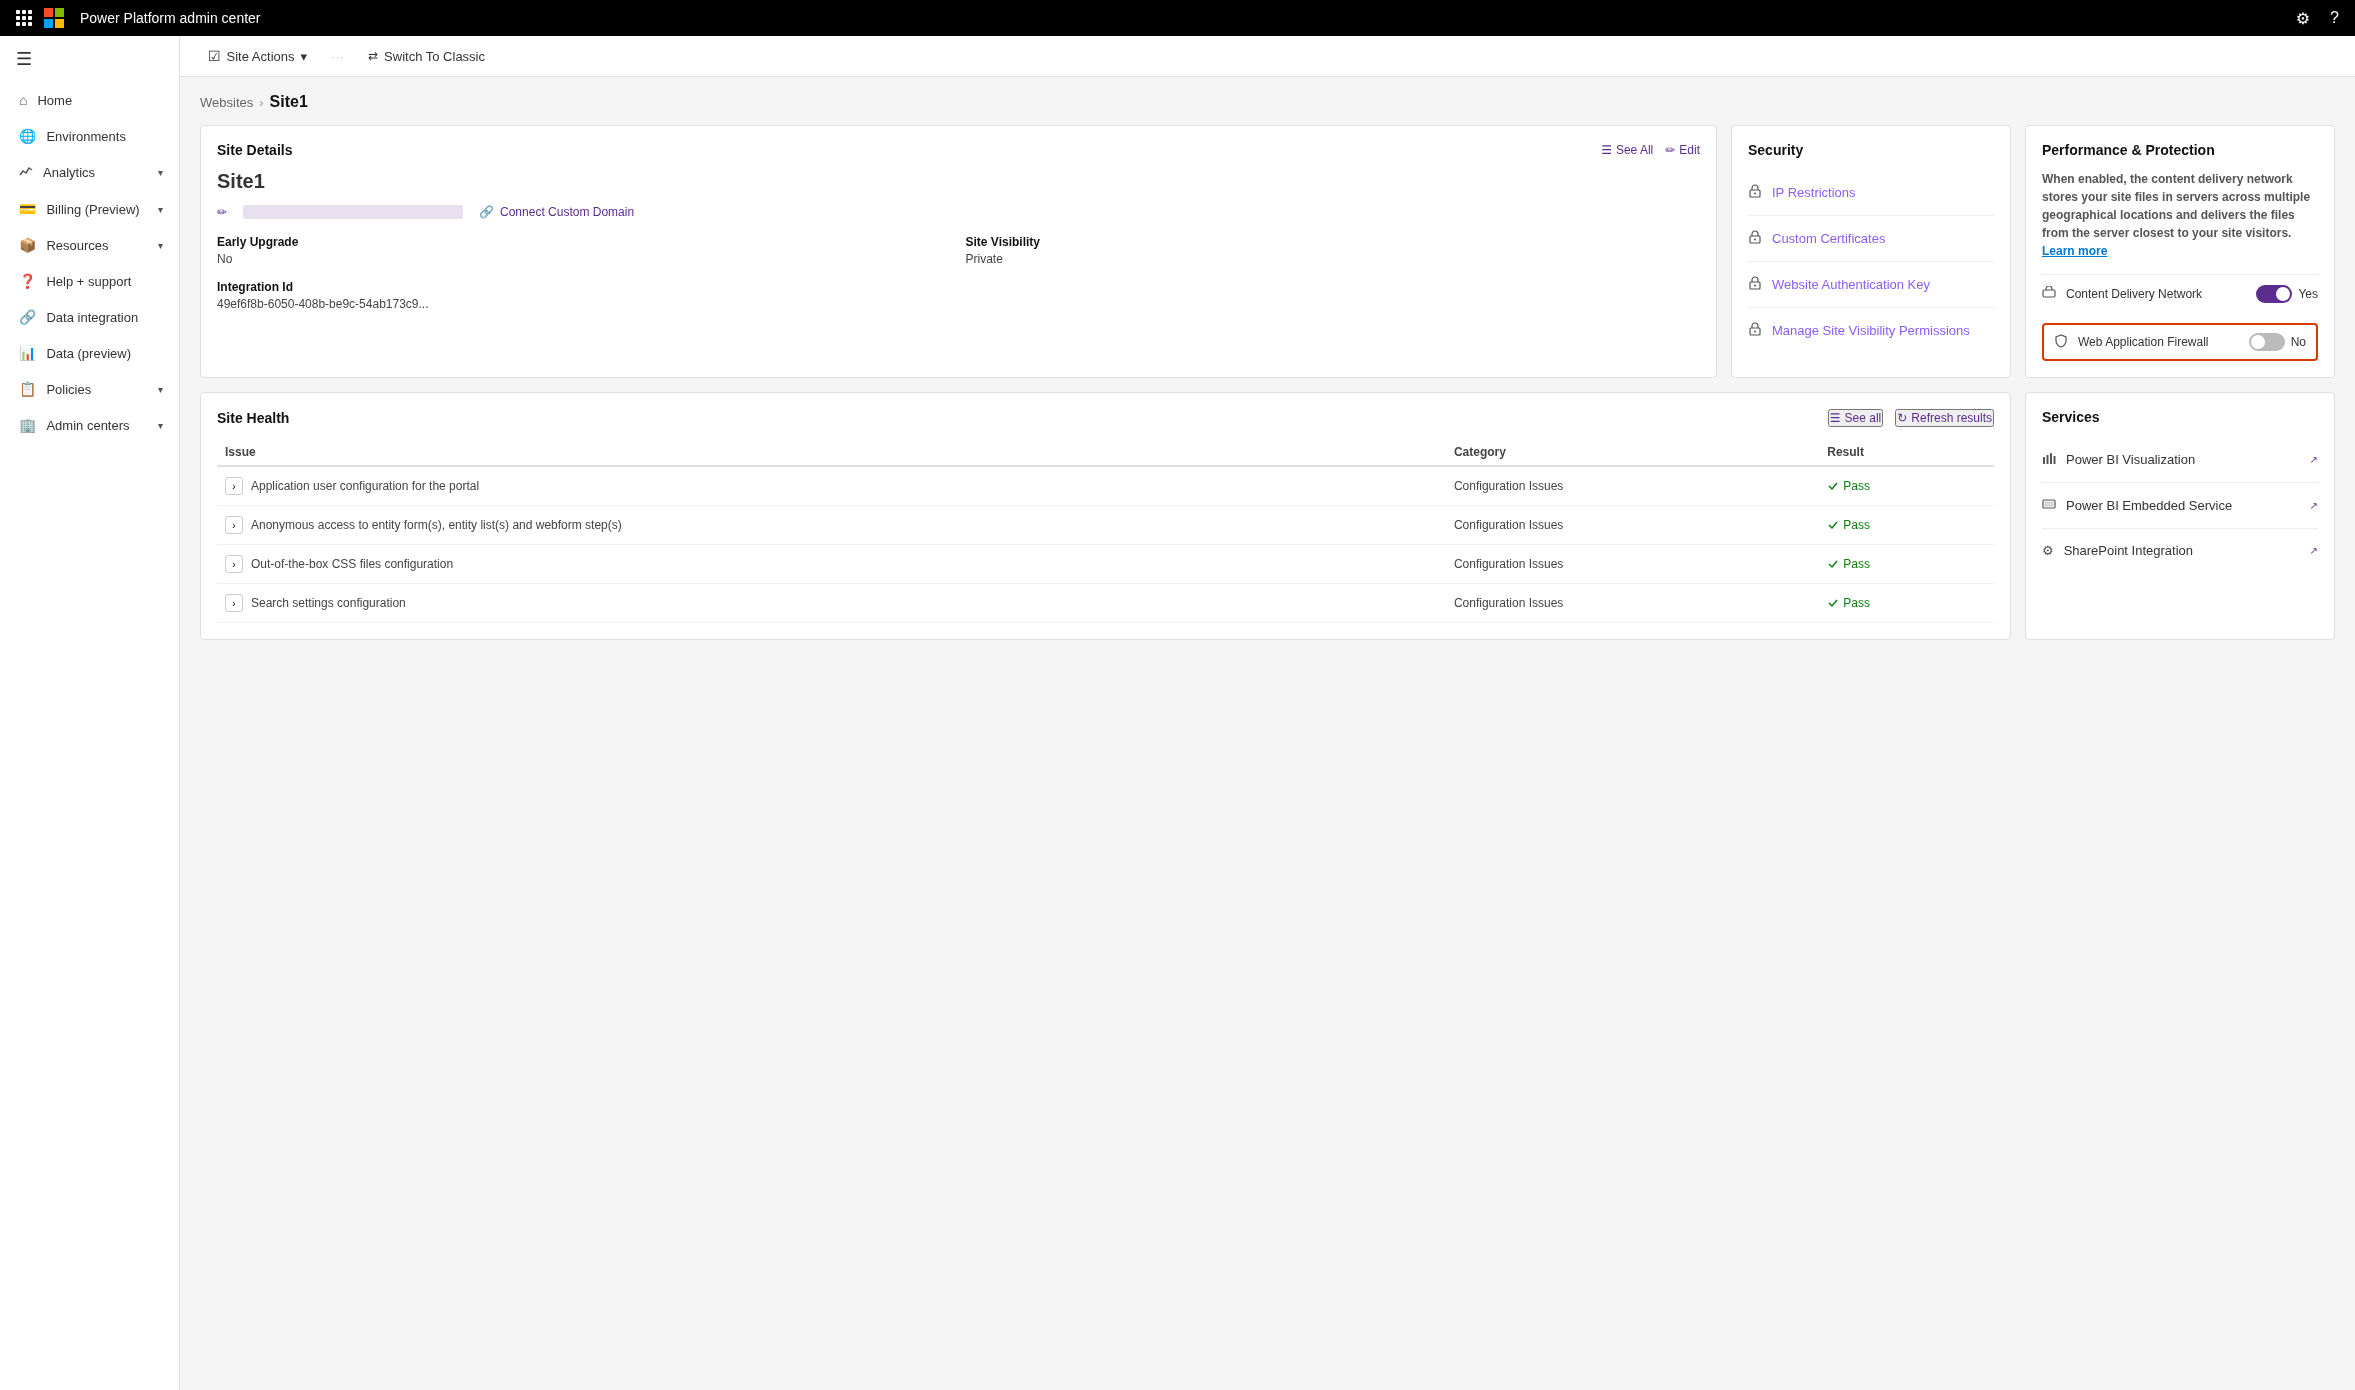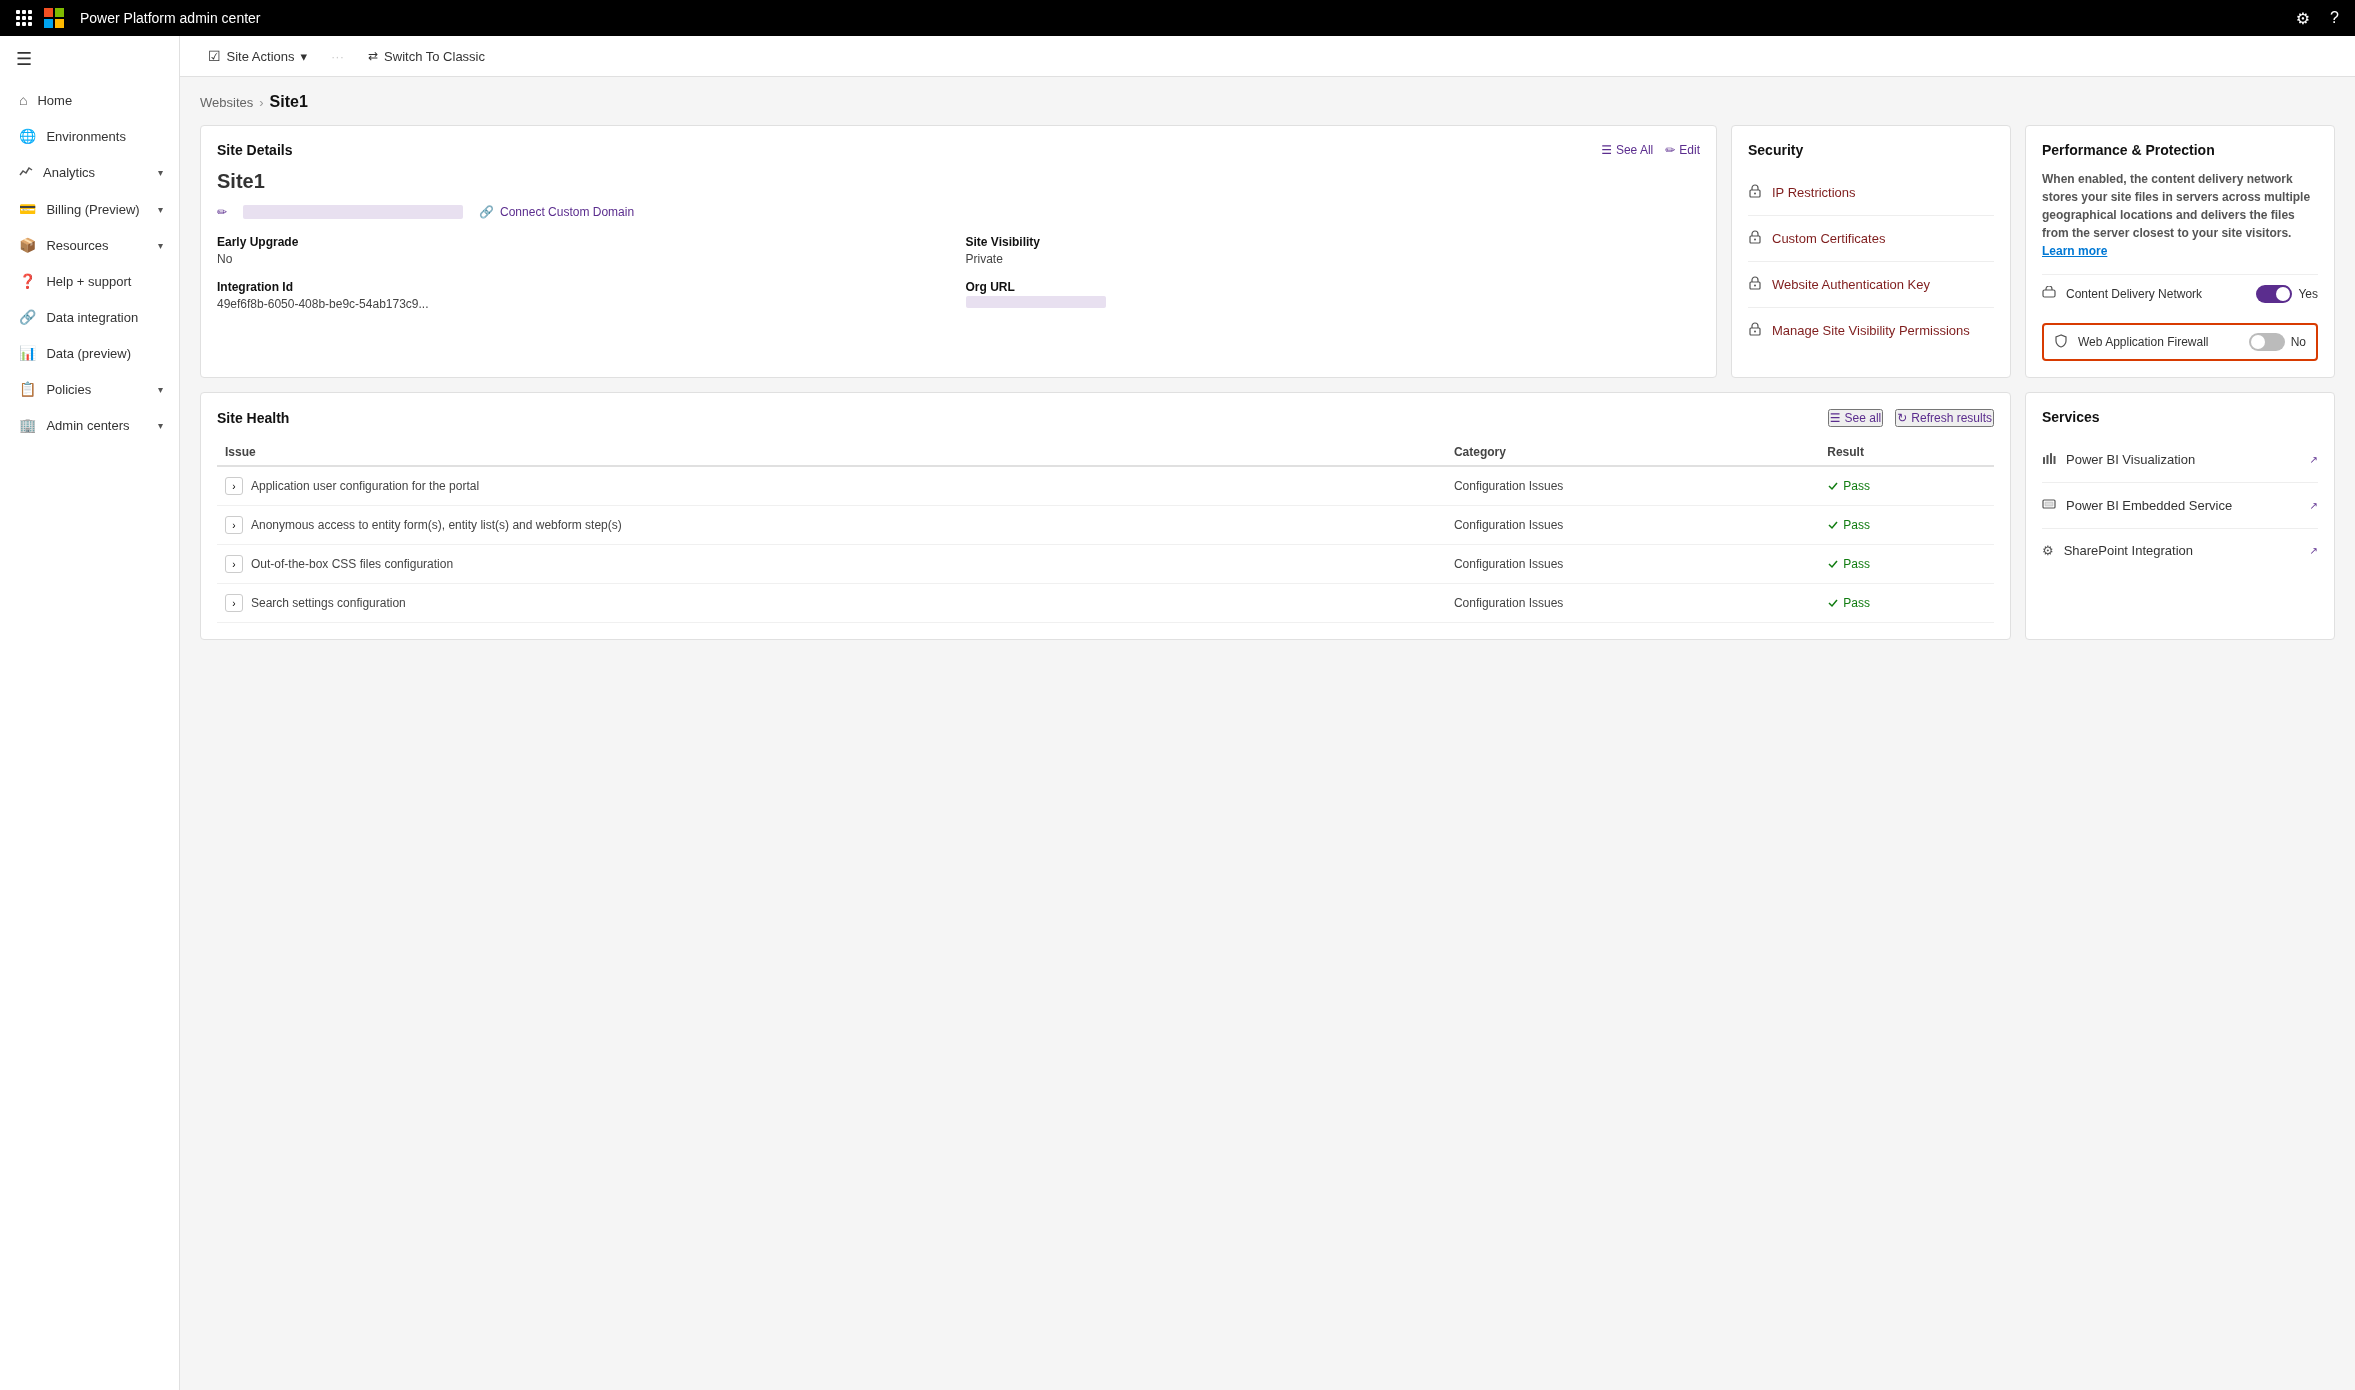--- a/index.html
+++ b/index.html
@@ -54,21 +54,21 @@
     .site-url-row { display: flex; align-items: center; gap: 16px; margin-bottom: 16px; }
     .site-url-blurred { background: #e8e0f0; height: 14px; width: 220px; border-radius: 2px; }
     .connect-domain { display: flex; align-items: center; gap: 6px; color: #5b2d8e; font-size: 12px; cursor: pointer; }
     .detail-grid { display: grid; grid-template-columns: 1fr 1fr; gap: 14px; }
     .detail-item label { font-size: 12px; font-weight: 600; color: #111; display: block; margin-bottom: 2px; }
     .detail-item span { font-size: 12px; color: #444; }
     .detail-id { font-size: 11px; color: #444; }
 
     
     .security-items { display: flex; flex-direction: column; }
-    .security-item { display: flex; align-items: center; gap: 10px; padding: 14px 0; border-bottom: 1px solid #eee; cursor: pointer; font-size: 13px; color: #7f1d1d; }
+    .security-item { display: flex; align-items: center; gap: 10px; padding: 14px 0; border-bottom: 1px solid #eee; cursor: pointer; font-size: 13px; color: #8b5cf6; }
     .security-item:last-child { border-bottom: none; }
     .security-icon { font-size: 13px; color: #555; }
 
     
     .perf-desc { font-size: 12px; color: #555; line-height: 1.5; margin-bottom: 14px; font-weight: bold; }
     .perf-link { color: #0078d4; text-decoration: underline; cursor: pointer; }
     .perf-row { display: flex; align-items: center; gap: 10px; padding: 10px 0; border-top: 1px solid #eee; }
     .perf-label { font-size: 12px; color: #333; }
     .toggle { display: inline-flex; align-items: center; gap: 4px; cursor: pointer; }
     .toggle-track-on { width: 36px; height: 18px; background: #5b2d8e; border-radius: 9px; position: relative; }
@@ -236,24 +236,20 @@
               <label>Early Upgrade</label>
               <span>No</span>
             </div>
             <div class="detail-item">
               <label>Site Visibility</label>
               <span>Private</span>
             </div>
             <div class="detail-item">
               <label>Integration Id</label>
               <span class="detail-id">49ef6f8b-6050-408b-be9c-54ab173c9...</span>
-            </div>
-            <div class="detail-item">
-              <label>Org URL</label>
-              <div style="background:#e8e0f0; height:12px; width:140px; border-radius:2px;"></div>
             </div>
           </div>
         </div>
 
         <div class="card">
           <div class="card-header">
             <span class="card-title">Security</span>
           </div>
           <div class="security-items">
             <div class="security-item">

